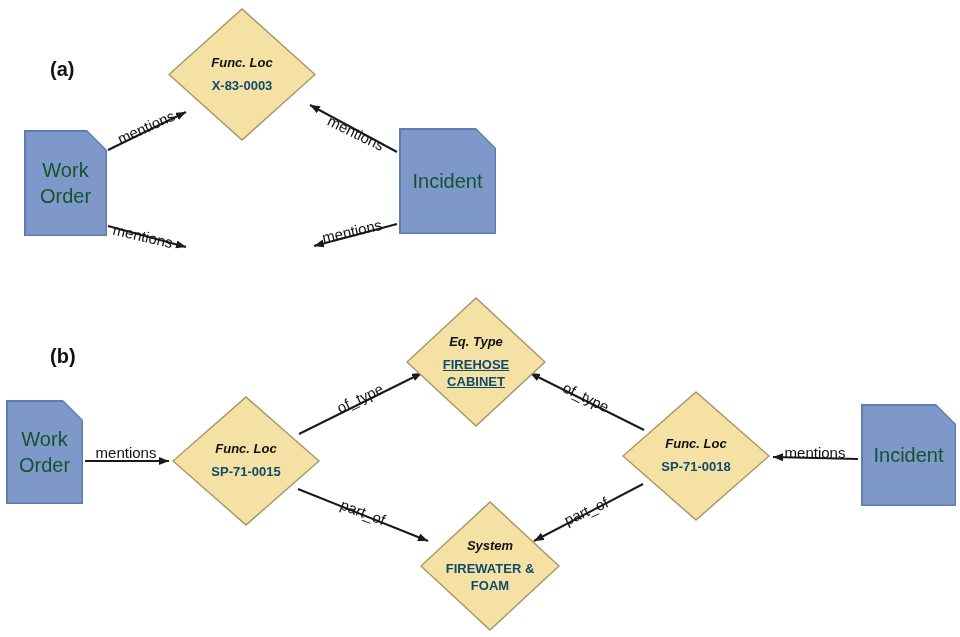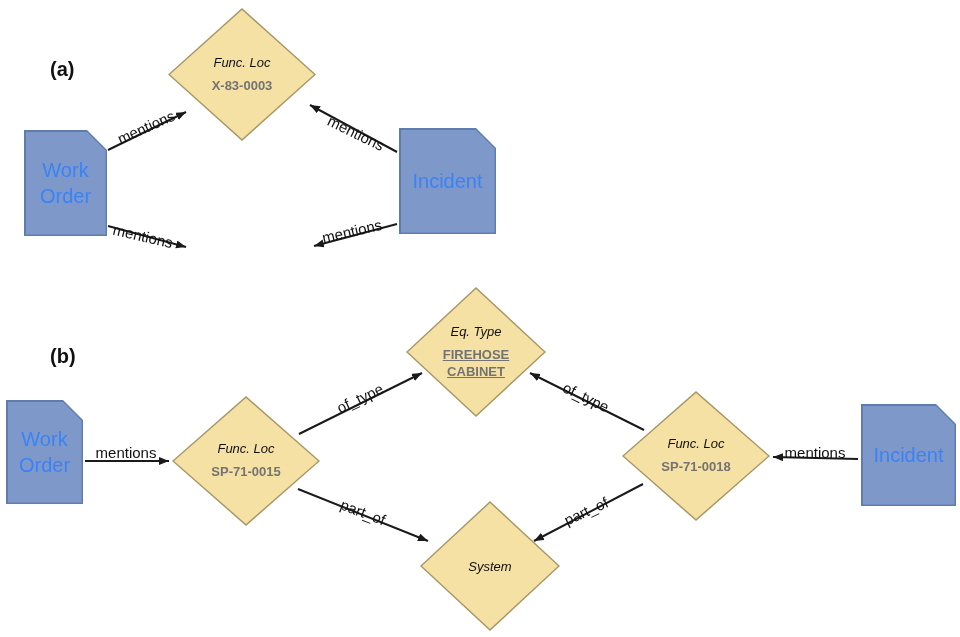--- a/index.html
+++ b/index.html
@@ -16,39 +16,39 @@
   .doc .shape-border {
     position:absolute; inset:0; background:var(--doc-border,#5f7cae);
     clip-path: polygon(0 0, calc(100% - 20px) 0, 100% 20px, 100% 100%, 0 100%);
   }
   .doc .shape-fill {
     position:absolute; inset:1.5px; background:var(--doc-fill,#7e99c9);
     clip-path: polygon(0 0, calc(100% - 19px) 0, 100% 19px, 100% 100%, 0 100%);
   }
   .doc-label {
     position:absolute; inset:0; display:flex; align-items:center; justify-content:center;
-    font-size:20px; line-height:1.3; text-align:center; white-space:pre-line; color:#3b82f6;
+    font-size:20px; line-height:1.3; text-align:center; white-space:pre-line; color:#14532d;
   }
 
   
   .diamond { position:absolute; }
   .diamond .shape-border {
     position:absolute; inset:0; background:var(--diamond-border,#a59767);
     clip-path: polygon(50% 0, 100% 50%, 50% 100%, 0 50%);
   }
   .diamond .shape-fill {
     position:absolute; inset:2px; background:var(--diamond-fill,#f6e1a4);
     clip-path: polygon(50% 0, 100% 50%, 50% 100%, 0 50%);
   }
   .diamond-label {
     position:absolute; inset:0; display:flex; flex-direction:column; gap:8px;
     align-items:center; justify-content:center; text-align:center;
   }
-  .diamond-type { font-style:italic; font-size:13px; font-weight:400; color:#101010; }
-  .diamond-id   { font-size:13px; font-weight:700; color:#737373; max-width:100px; line-height:1.3; }
+  .diamond-type { font-style:italic; font-size:13px; font-weight:700; color:#101010; }
+  .diamond-id   { font-size:13px; font-weight:700; color:#0c4a6e; max-width:100px; line-height:1.3; }
 
   
   .edge-label {
     position:absolute; font-size:15px; color:#111; white-space:nowrap;
     transform:translate(-50%,-50%);
   }
   line.edge { stroke:var(--arrow,#1a1a1a); stroke-width:2; }
 </style>
 </head>
 <body>
@@ -131,34 +131,35 @@
 
   <div class="diamond" style="left:622px; top:391px; width:148px; height:130px;">
     <div class="shape-border"></div>
     <div class="shape-fill"></div>
     <div class="diamond-label">
       <div class="diamond-type">Func. Loc</div>
       <div class="diamond-id">SP-71-0018</div>
     </div>
   </div>
 
-  <div class="diamond" style="left:406px; top:287px; width:140px; height:130px;">
+  <div class="diamond" style="left:406px; top:297px; width:140px; height:130px;">
     <div class="shape-border"></div>
     <div class="shape-fill"></div>
     <div class="diamond-label">
       <div class="diamond-type">Eq. Type</div>
       <div class="diamond-id" style="max-width:78px;text-decoration:underline;">FIREHOSE CABINET</div>
     </div>
   </div>
 
   <div class="diamond" style="left:420px; top:501px; width:140px; height:130px;">
     <div class="shape-border"></div>
     <div class="shape-fill"></div>
     <div class="diamond-label">
       <div class="diamond-type">System</div>
+      <div class="diamond-id" style="max-width:90px;">FIREWATER &amp; FOAM</div>
     </div>
   </div>
 
   <div class="edge-label" style="left:126px; top:452px;">mentions</div>
   <div class="edge-label" style="left:360px; top:398px; transform:translate(-50%,-50%) rotate(-25deg);">of_type</div>
   <div class="edge-label" style="left:586px; top:397px; transform:translate(-50%,-50%) rotate(26deg);">of_type</div>
   <div class="edge-label" style="left:363px; top:512px; transform:translate(-50%,-50%) rotate(21deg);">part_of</div>
   <div class="edge-label" style="left:586px; top:511px; transform:translate(-50%,-50%) rotate(-25deg);">part_of</div>
   <div class="edge-label" style="left:815px; top:452px;">mentions</div>
 

